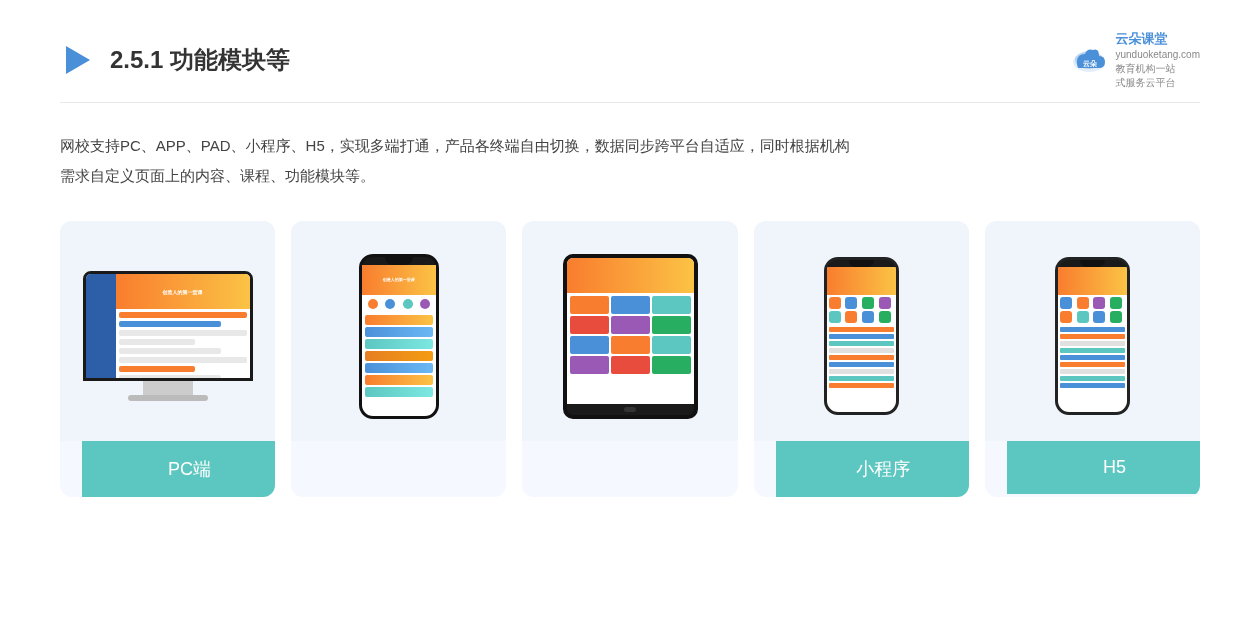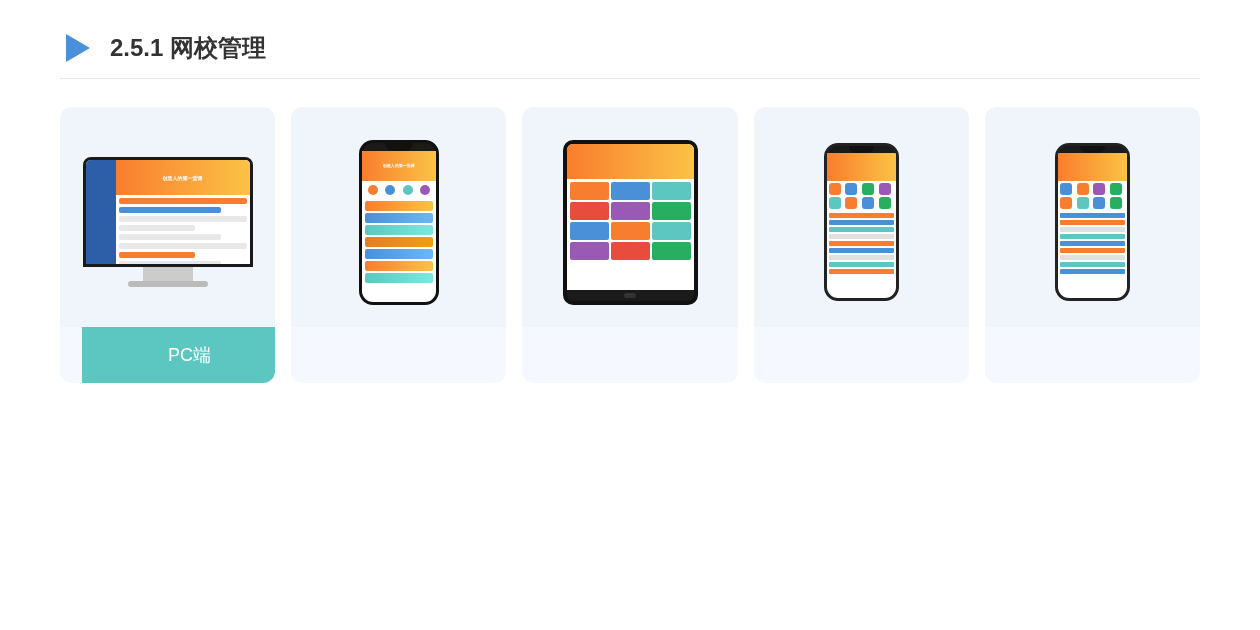--- a/index.html
+++ b/index.html
@@ -433,25 +433,46 @@
 
 <div class="page-container">
 
   <div class="header">
     <div class="header-left">
 
       <svg class="logo-arrow" viewBox="0 0 36 36" xmlns="http://www.w3.org/2000/svg">
         <polygon points="6,4 30,18 6,32" fill="#4a90d9"></polygon>
       </svg>
       <h1 class="page-title">
-        <span>2.5.1</span>&nbsp;<strong>网校管理</strong>
+        <span>2.5.1</span>&nbsp;<strong>功能模块等</strong>
       </h1>
     </div>
+    <div class="header-right">
+      <div class="brand-logo">
+
+        <svg class="brand-icon" viewBox="0 0 40 40" xmlns="http://www.w3.org/2000/svg">
+          <ellipse cx="20" cy="22" rx="16" ry="10" fill="#4a90d9" opacity="0.15"></ellipse>
+          <ellipse cx="20" cy="20" rx="14" ry="9" fill="#4a90d9" opacity="0.3"></ellipse>
+          <path d="M8 22 Q8 14 16 14 Q18 8 24 10 Q30 8 30 16 Q36 16 36 22 Q36 28 30 28 L10 28 Q8 28 8 22 Z" fill="#4a90d9"></path>
+          <text x="14" y="26" font-size="7" fill="#fff" font-weight="bold">云朵</text>
+        </svg>
+        <div class="brand-text">
+          <span class="brand-name">云朵课堂</span>
+          <span style="font-size:10px;color:#888;">yunduoketang.com</span>
+          <span style="font-size:10px;color:#888;">教育机构一站</span>
+          <span style="font-size:10px;color:#888;">式服务云平台</span>
+        </div>
+      </div>
+    </div>
   </div>
 
+  <div class="description">
+    <div>网校支持PC、APP、PAD、小程序、H5，实现多端打通，产品各终端自由切换，数据同步跨平台自适应，同时根据机构</div>
+    <div>需求自定义页面上的内容、课程、功能模块等。</div>
+  </div>
 
   <div class="cards-section">
 
     <div class="card">
       <div class="card-image-area">
 
         <div class="pc-monitor">
           <div class="monitor-body">
             <div class="monitor-screen">
               <div class="screen-sidebar"></div>
@@ -557,20 +578,23 @@
               <div class="mini-row"></div>
               <div class="mini-row or"></div>
               <div class="mini-row bl"></div>
               <div class="mini-row"></div>
               <div class="mini-row te"></div>
               <div class="mini-row or"></div>
             </div>
           </div>
         </div>
       </div>
+      <div class="card-label-area">
+        <span class="card-label">小程序</span>
+      </div>
     </div>
 
     <div class="card">
       <div class="card-image-area">
         <div class="mini-phone">
           <div class="mini-notch"></div>
           <div class="mini-screen">
             <div class="mini-banner"></div>
             <div class="mini-icon-grid">
               <div class="mini-icon b"></div>
@@ -589,16 +613,19 @@
               <div class="mini-row te"></div>
               <div class="mini-row bl"></div>
               <div class="mini-row or"></div>
               <div class="mini-row"></div>
               <div class="mini-row te"></div>
               <div class="mini-row bl"></div>
             </div>
           </div>
         </div>
       </div>
+      <div class="card-label-area">
+        <span class="card-label">H5</span>
+      </div>
     </div>
 
   </div>
 </div>
 
 </body></html>

